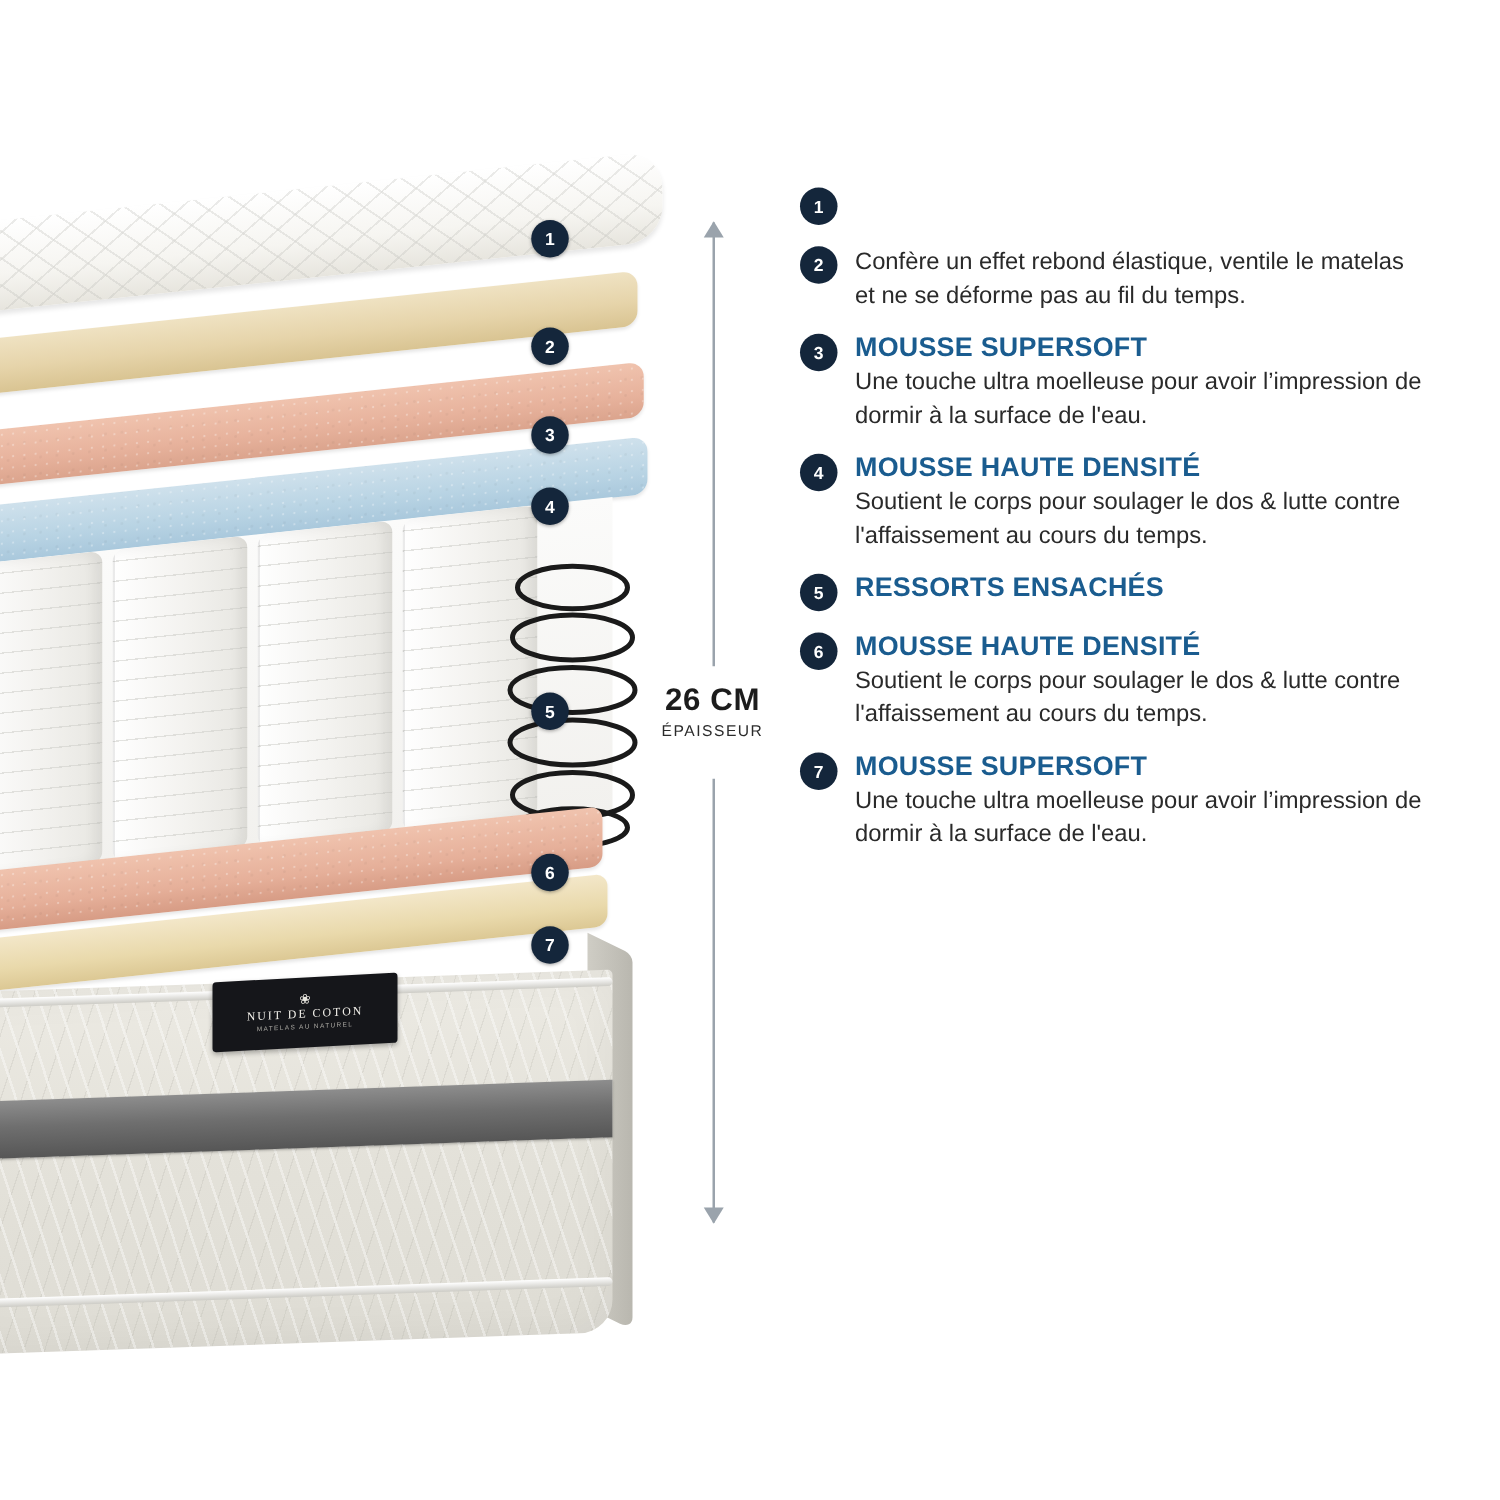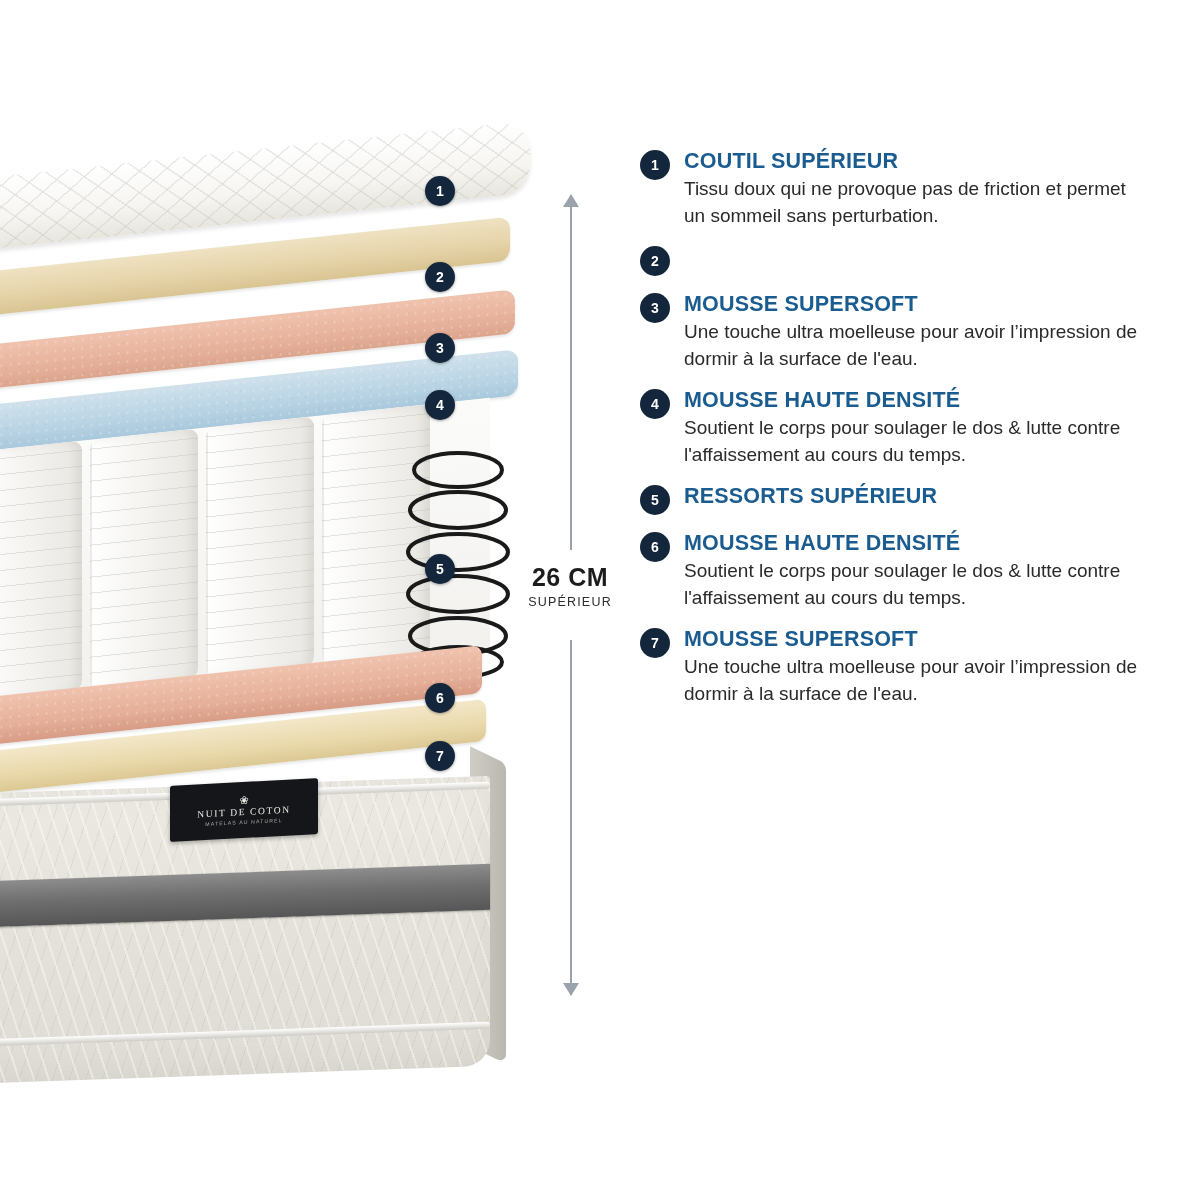--- a/index.html
+++ b/index.html
@@ -253,21 +253,21 @@
     display: flex;
     align-items: center;
     justify-content: center;
     box-shadow: 0 1px 3px rgba(0,0,0,.35);
   }
 
   
   #thickness-measure {
     position: absolute;
     left: 520px;
-    top: 195px;
+    top: 178px;
     width: 180px;
     height: 800px;
   }
   #thickness-measure .axis {
     position: absolute;
     left: 50px;
     top: 0;
     width: 2px;
     height: 800px;
     background: #9aa3ac;
@@ -428,37 +428,34 @@
   <div class="bubble" style="left:425px; top:741px;">7</div>
 </div>
 
 <div id="thickness-measure">
   <div class="axis"></div>
   <div class="arrow up"></div>
   <div class="arrow down"></div>
   <div class="measure-gap"></div>
   <div class="measure-text">
     <div class="measure-value">26 CM</div>
-    <div class="measure-label">SUPÉRIEUR</div>
+    <div class="measure-label">ÉPAISSEUR</div>
   </div>
 </div>
 
 <div id="legend">
 
   <div class="legend-item">
     <div class="legend-badge">1</div>
-    <div class="legend-text">
-      <div class="legend-title">COUTIL SUPÉRIEUR</div>
-      <div class="legend-desc">Tissu doux qui ne provoque pas de friction et permet un sommeil sans perturbation.</div>
-    </div>
   </div>
 
   <div class="legend-item">
     <div class="legend-badge">2</div>
     <div class="legend-text">
+      <div class="legend-desc">Confère un effet rebond élastique, ventile  le matelas et ne se déforme pas au fil du temps.</div>
     </div>
   </div>
 
   <div class="legend-item">
     <div class="legend-badge">3</div>
     <div class="legend-text">
       <div class="legend-title">MOUSSE SUPERSOFT</div>
       <div class="legend-desc">Une touche ultra moelleuse pour avoir l’impression de dormir à la surface de l'eau.</div>
     </div>
   </div>
@@ -467,21 +464,21 @@
     <div class="legend-badge">4</div>
     <div class="legend-text">
       <div class="legend-title">MOUSSE HAUTE DENSITÉ</div>
       <div class="legend-desc">Soutient le corps pour soulager le dos &amp; lutte contre l'affaissement au cours du temps.</div>
     </div>
   </div>
 
   <div class="legend-item">
     <div class="legend-badge">5</div>
     <div class="legend-text">
-      <div class="legend-title">RESSORTS SUPÉRIEUR</div>
+      <div class="legend-title">RESSORTS ENSACHÉS</div>
     </div>
   </div>
 
   <div class="legend-item">
     <div class="legend-badge">6</div>
     <div class="legend-text">
       <div class="legend-title">MOUSSE HAUTE DENSITÉ</div>
       <div class="legend-desc">Soutient le corps pour soulager le dos &amp; lutte contre l'affaissement au cours du temps.</div>
     </div>
   </div>

